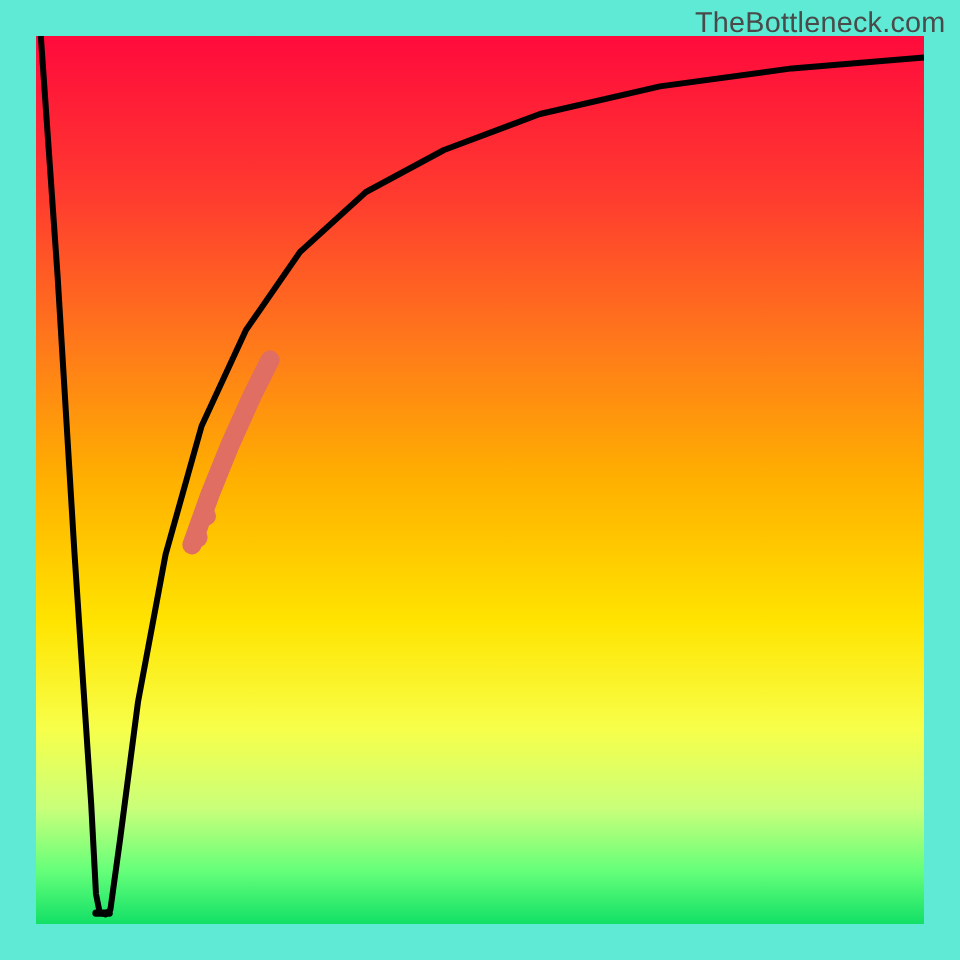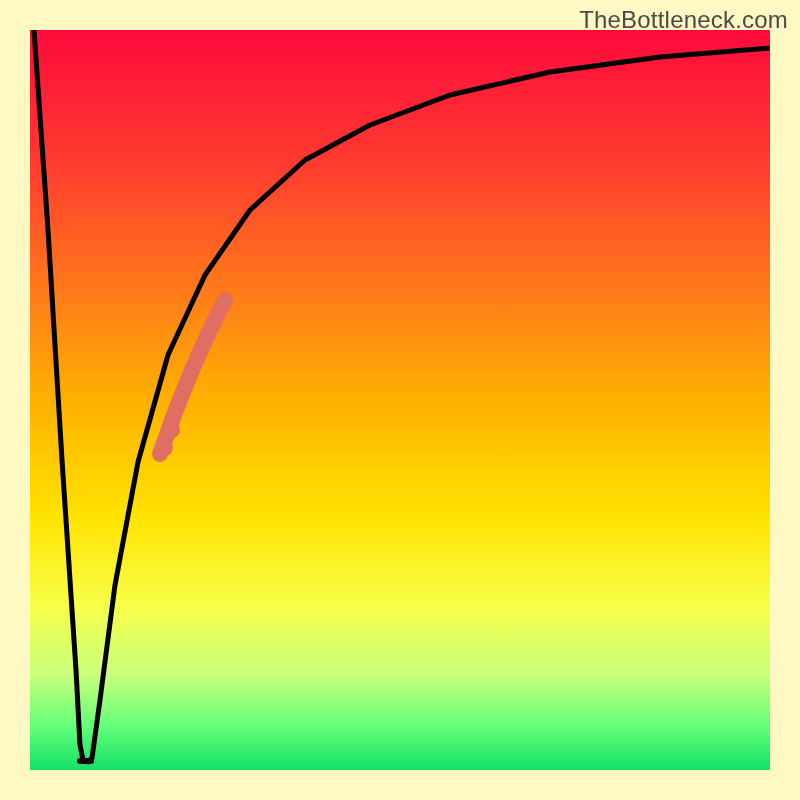--- a/index.html
+++ b/index.html
@@ -8,21 +8,21 @@
     width: 800px;
     height: 800px;
     overflow: hidden;
     background: #000;
     font-family: Arial, Helvetica, sans-serif;
   }
   .frame {
     position: relative;
     width: 800px;
     height: 800px;
-    background: #fef9c3;
+    background: #5eead4;
   }
   .plot {
     position: absolute;
     left: 30px;
     top: 30px;
     width: 740px;
     height: 740px;
     
     background: linear-gradient(
       to bottom,

